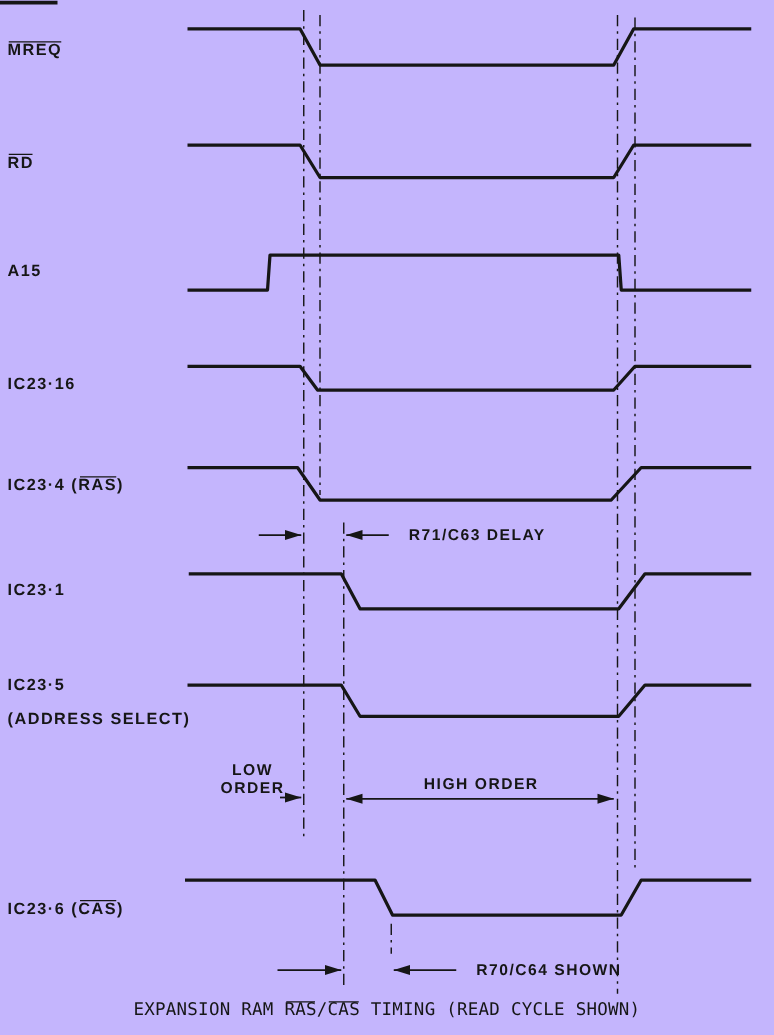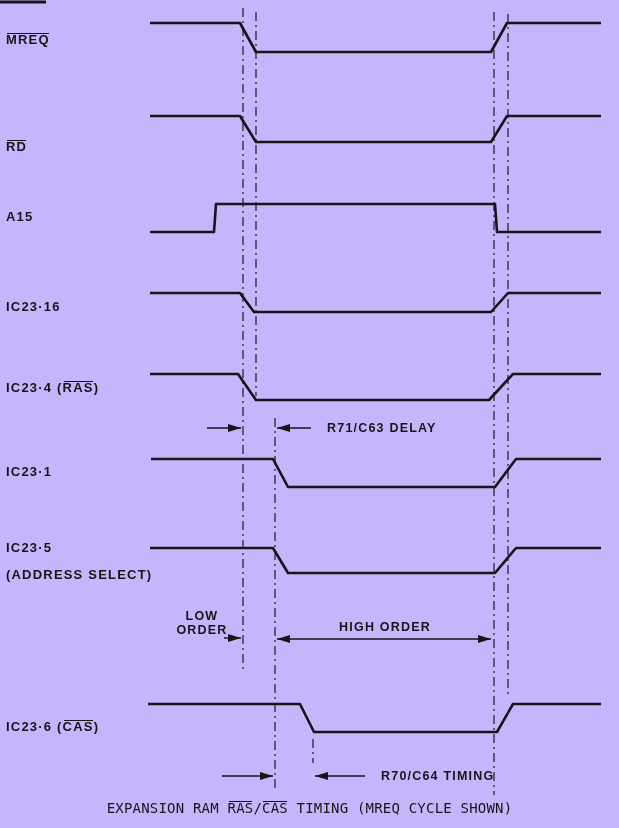--- a/index.html
+++ b/index.html
@@ -54,21 +54,21 @@
       <polygon points="491,639 478,635 478,643" class="ahead"></polygon>
       <polygon points="277,639 290,635 290,643" class="ahead"></polygon>
       <line x1="222" y1="776" x2="273" y2="776" class="ashaft"></line>
       <polygon points="273,776 260,772 260,780" class="ahead"></polygon>
       <line x1="365" y1="776" x2="315" y2="776" class="ashaft"></line>
       <polygon points="315,776 328,772 328,780" class="ahead"></polygon>
     </svg>
 
   <div class="siglabel" style="top:31px"><span></span><span class="ovl">MREQ</span><span></span></div>
 
-  <div class="siglabel" style="top:138px"><span></span><span class="ovl">RD</span><span></span></div>
+  <div class="siglabel" style="top:121px"><span></span><span class="ovl">RD</span><span></span></div>
 
   <div class="siglabel" style="top:208px"><span>A15</span><span class="ovl"></span><span></span></div>
 
   <div class="siglabel" style="top:298px"><span>IC23·16</span><span class="ovl"></span><span></span></div>
 
   <div class="siglabel" style="top:379px"><span>IC23·4 (</span><span class="ovl">RAS</span><span>)</span></div>
 
   <div class="siglabel" style="top:463px"><span>IC23·1</span><span class="ovl"></span><span></span></div>
 
   <div class="siglabel" style="top:539px"><span>IC23·5</span><span class="ovl"></span><span></span><div class="l2">(ADDRESS SELECT)</div></div>
@@ -77,17 +77,17 @@
 
   <div class="anno" style="left:315px;top:421px">R71/C63 DELAY</div>
 
   <div class="anno centered" style="left:196px;top:609px">
       <div>LOW</div>
       <div>ORDER</div>
     </div>
 
   <div class="anno centered" style="left:379px;top:620px">HIGH ORDER</div>
 
-  <div class="anno" style="left:369px;top:769px">R70/C64 TIMING</div>
+  <div class="anno" style="left:369px;top:769px">R70/C64 SHOWN</div>
 
-  <div class="caption" style="top:799px"><span>EXPANSION RAM </span><span class="ovl">RAS</span><span>/</span><span class="ovl">CAS</span><span> TIMING (MREQ CYCLE SHOWN)</span></div>
+  <div class="caption" style="top:799px"><span>EXPANSION RAM </span><span class="ovl">RAS</span><span>/</span><span class="ovl">CAS</span><span> TIMING (READ CYCLE SHOWN)</span></div>
 
 </div>
 
 </body></html>

